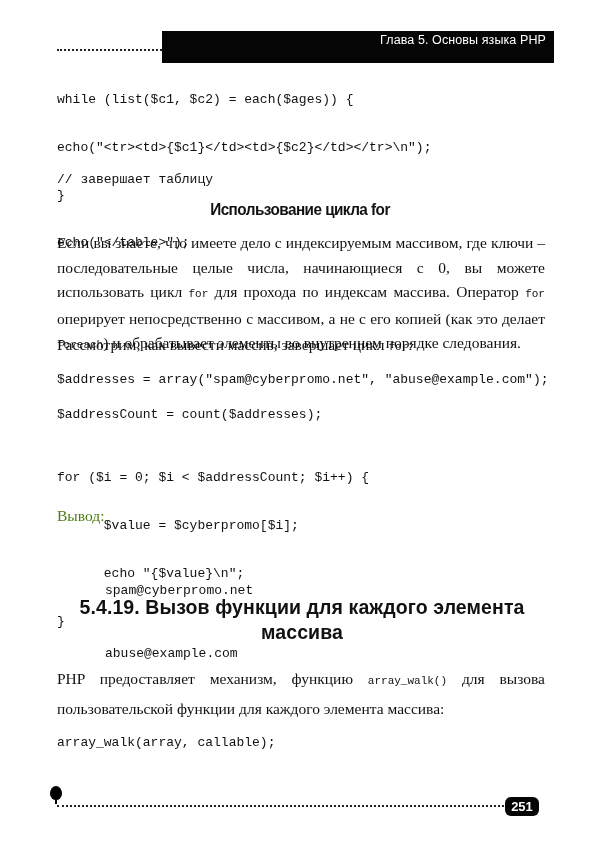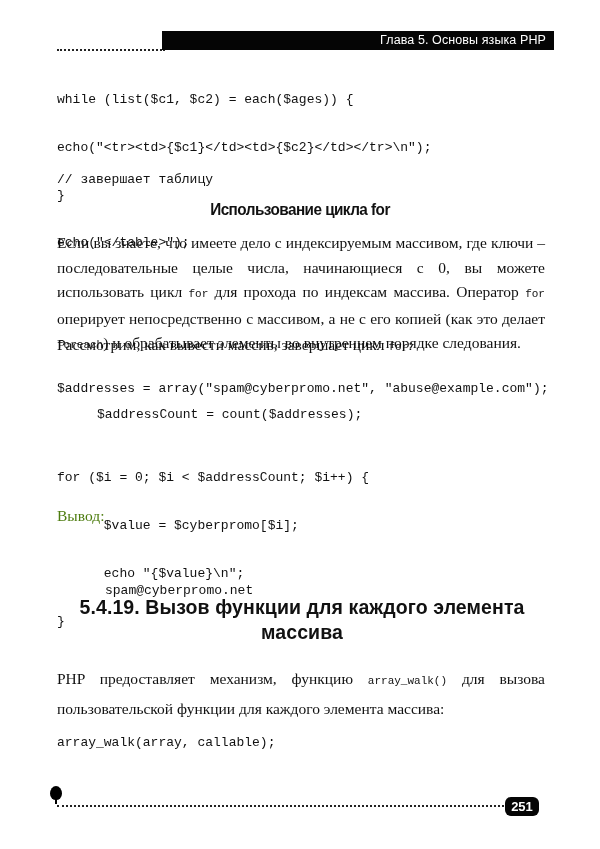--- a/index.html
+++ b/index.html
@@ -5,21 +5,21 @@
   html, body { margin: 0; padding: 0; }
   body {
     width: 600px; height: 849px; background: #ffffff; position: relative; overflow: hidden;
     font-family: "Liberation Serif", serif; color: #111;
   }
   .header-dots {
     position: absolute; left: 57px; top: 49px; width: 108px; height: 0;
     border-top: 2px dotted #222;
   }
   .header-bar {
-    position: absolute; left: 162px; top: 31px; width: 392px; height: 19px;
+    position: absolute; left: 162px; top: 31px; width: 392px; height: 32px;
     background: #050505; color: #fff;
     font-family: "Liberation Sans", sans-serif; font-size: 12.5px;
     text-align: right; line-height: 19px; padding-right: 8px; box-sizing: border-box;
     letter-spacing: 0.1px;
   }
   .code {
     position: absolute; left: 57px;
     font-family: "Liberation Mono", monospace; font-size: 13px; color: #111;
     white-space: pre; line-height: 16px;
   }
@@ -75,33 +75,34 @@
   <div>// завершает таблицу</div>
   <div>echo("&lt;/table&gt;");</div>
 </div>
 
 <div class="h3" style="top:200px;">Использование цикла for</div>
 
 <div class="para" style="top:231px;"><span>Если вы знаете, что имеете дело с индексируемым массивом, где ключи – последовательные целые числа, начинающиеся с 0, вы можете использовать цикл </span><span class="mono">for</span><span> для прохода по индексам массива. Оператор </span><span class="mono">for</span><span> оперирует непосредственно с массивом, а не с его копией (как это делает </span><span class="mono">foreach</span><span>) и обрабатывает элементы во внутреннем порядке следования.</span></div>
 
 <div class="para" style="top:333px;"><span>Рассмотрим, как вывести массив, завершает цикл </span><span class="mono">for</span><span>:</span></div>
 
-<div class="code" style="top:381px;">$addresses = array("spam@cyberpromo.net", "abuse@example.com");</div>
-<div class="code" style="top:407px;margin-left:40px;">$addressCount = count($addresses);</div>
+<div class="code" style="top:372px;">$addresses = array("spam@cyberpromo.net", "abuse@example.com");</div>
+<div class="code" style="top:407px;">$addressCount = count($addresses);</div>
 <div class="code" style="top:438px;">
   <div>for ($i = 0; $i &lt; $addressCount; $i++) {</div>
   <div>      $value = $cyberpromo[$i];</div>
   <div>      echo "{$value}\n";</div>
   <div>}</div>
 </div>
 
 <div class="plain" style="top:507px;">Вывод:</div>
 
 <div class="code" style="top:538px; left:105px; line-height:21px;">
   <div>spam@cyberpromo.net</div>
+  <div>abuse@example.com</div>
 </div>
 
 <div class="h2" style="top:595px;text-align:center;">
   <div>5.4.19. Вызов функции для каждого элемента</div>
   <div>массива</div>
 </div>
 
 <div class="para" style="top:665px; line-height:27px;"><span>PHP предоставляет механизм, функцию </span><span class="mono">array_walk()</span><span> для вызова пользовательской функции для каждого элемента массива:</span></div>
 
 <div class="code" style="top:735px;">array_walk(array, callable);</div>

